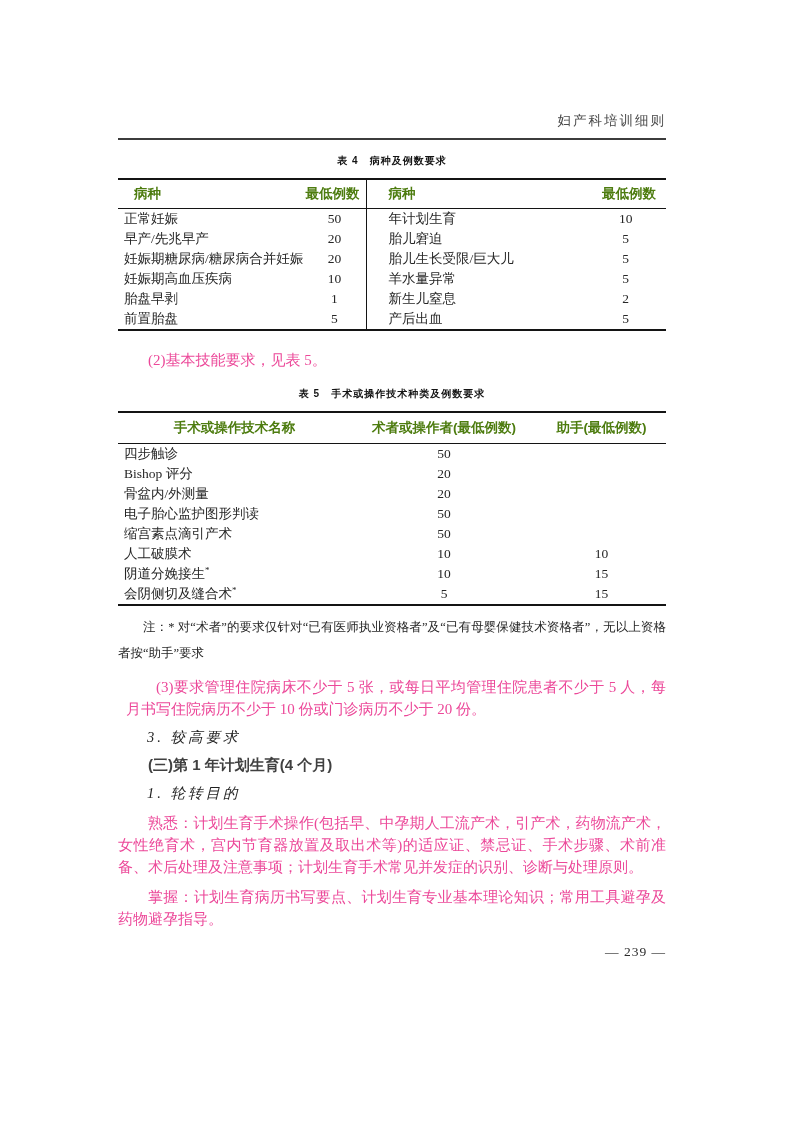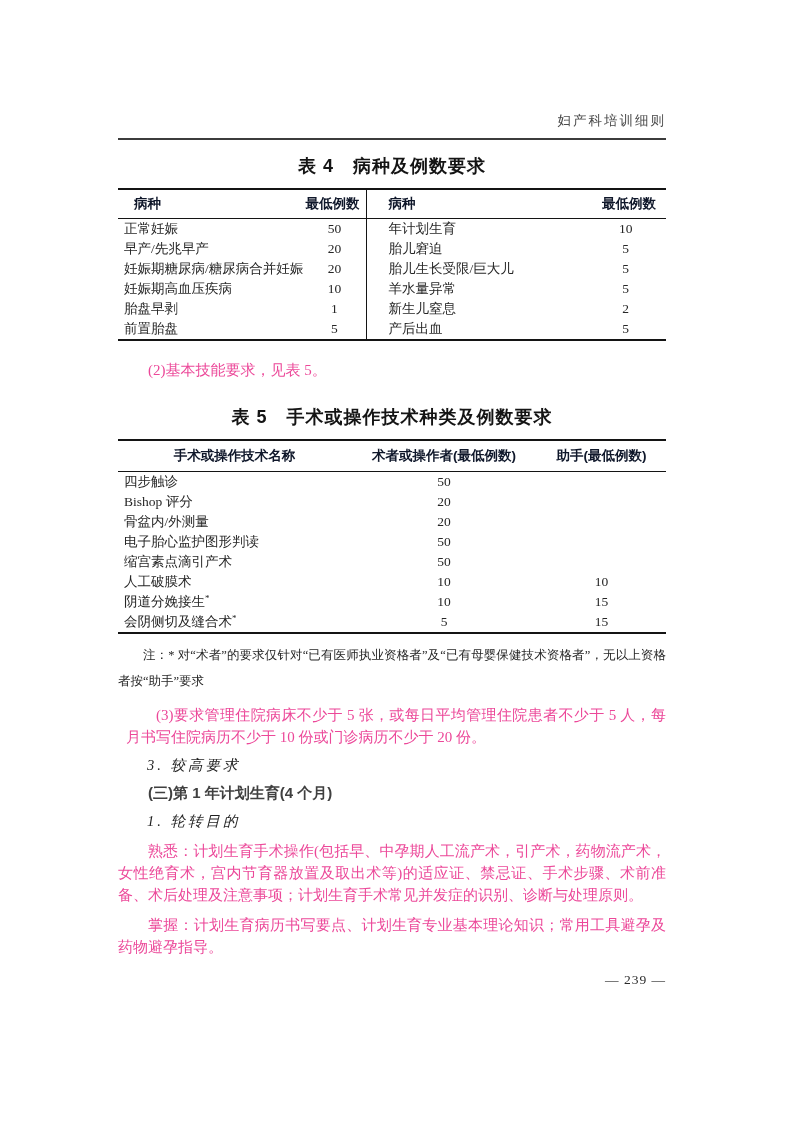--- a/index.html
+++ b/index.html
@@ -22,38 +22,38 @@
     letter-spacing:2px;
     padding-bottom:8px;
     border-bottom:2px solid #3c3c3c;
   }
   
   .table-title{
     margin:14px 0 10px 0;
     text-align:center;
     font-family:"Liberation Sans","DejaVu Sans",sans-serif;
     font-weight:bold;
-    font-size:18px;
+    font-size:10px;
     letter-spacing:1px;
     color:#141414;
   }
   
   table.doc-table{
     width:100%;
     border-collapse:collapse;
     border-top:2px solid #141414;
     border-bottom:2px solid #141414;
     font-size:13.5px;
     color:#262626;
   }
   table.doc-table thead th{
     font-family:"Liberation Sans","DejaVu Sans",sans-serif;
     font-weight:bold;
     font-size:13.5px;
-    color:#0f172a;
+    color:#4d7c0f;
     height:28px;
     vertical-align:middle;
     border-bottom:1.5px solid #141414;
     padding:0;
   }
   table.doc-table td{
     height:20px;
     line-height:20px;
     vertical-align:middle;
     padding:0;
@@ -118,21 +118,21 @@
     text-indent:2em;
     color:#404040;
   }
   .page-number{
     margin-top:14px;
     text-align:right;
     font-size:13.5px;
     letter-spacing:1px;
     color:#2a2a2a;
   }
-  .mt16{margin-top:24px;}
+  .mt16{margin-top:16px;}
 </style>
 </head>
 <body>
 
 <div class="page">
 
   <div class="running-header">妇产科培训细则</div>
 
   <div class="table-title">表 4　病种及例数要求</div>
 

